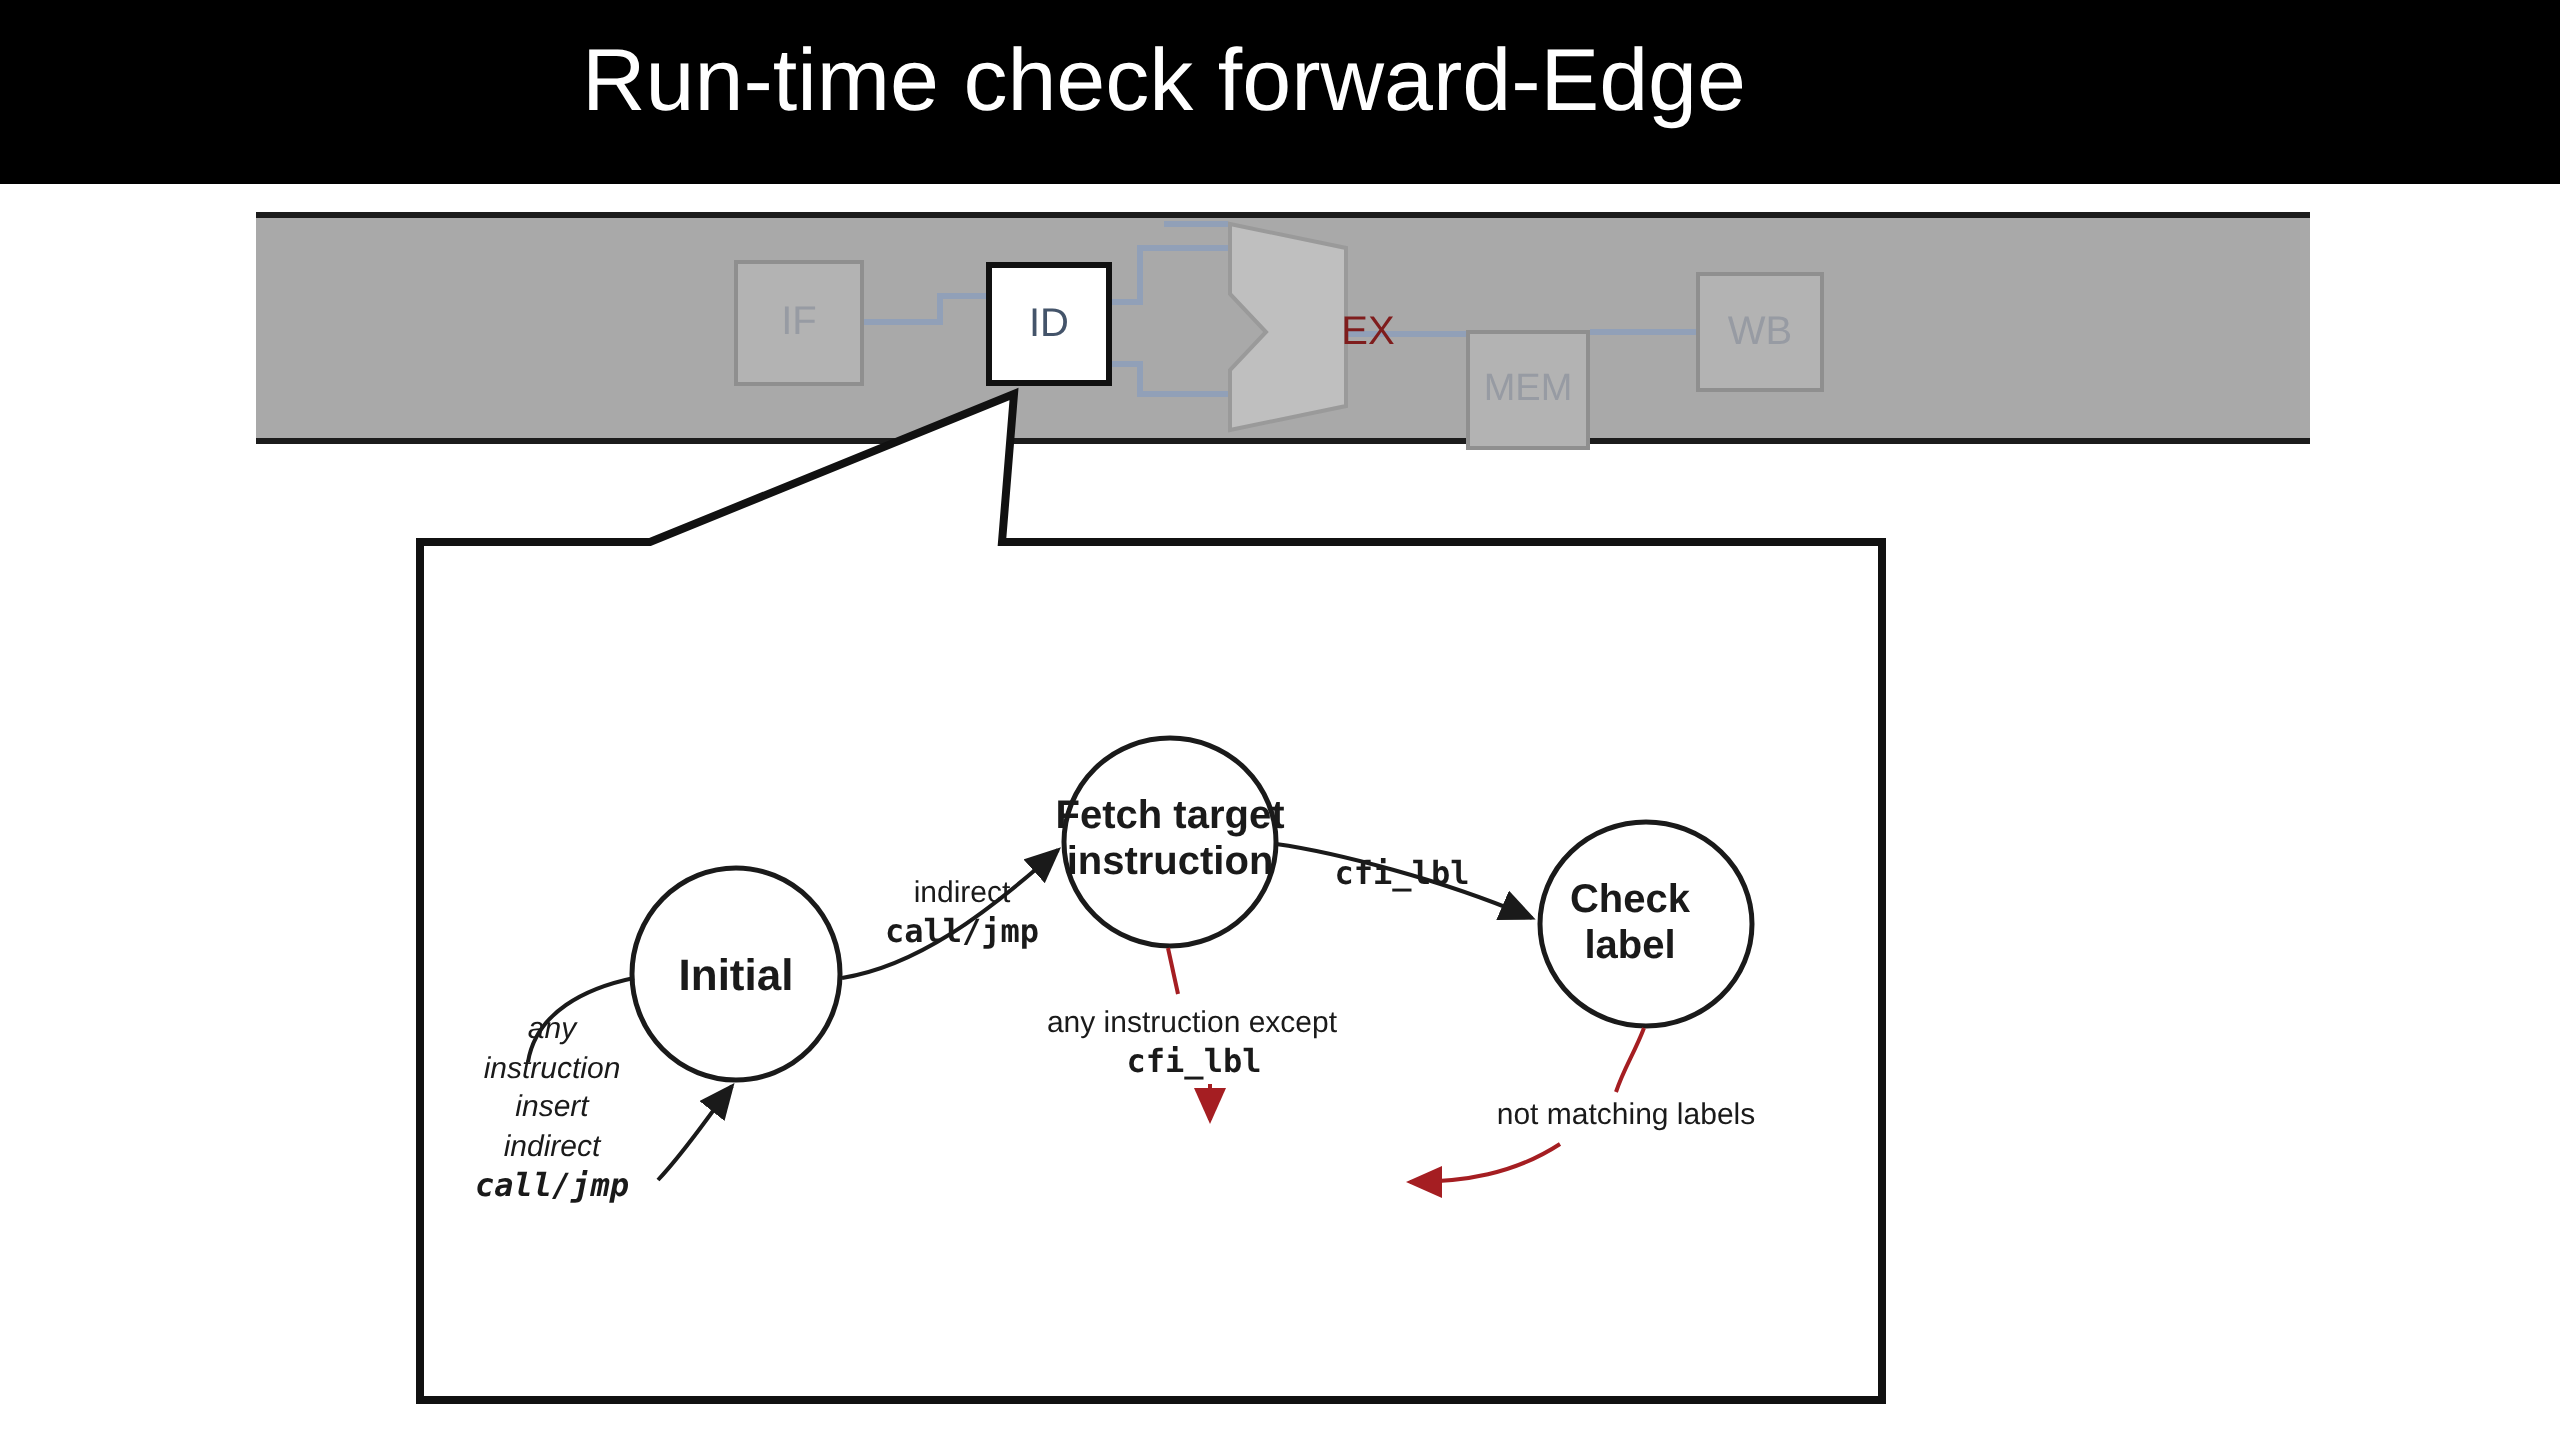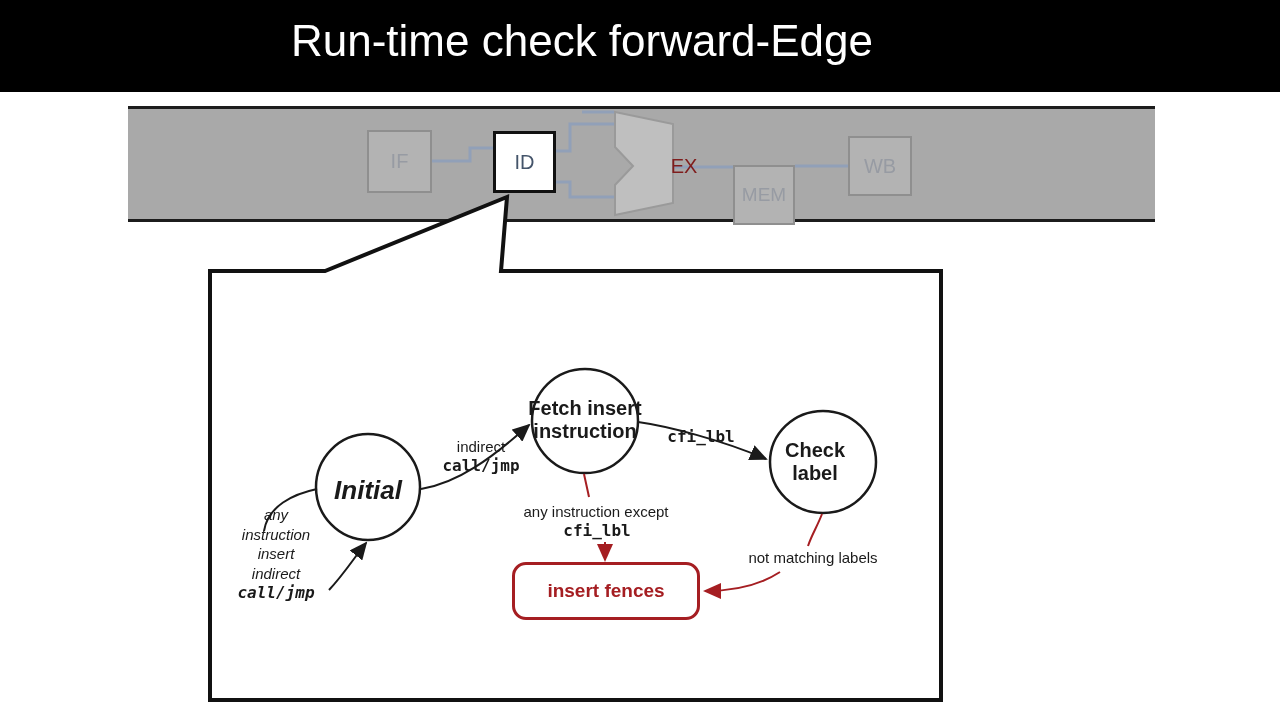--- a/index.html
+++ b/index.html
@@ -26,21 +26,21 @@
   #box-wb {left:848px;top:136px;width:64px;height:60px;}
   #label-ex{left:664px;top:155px;width:40px;text-align:center;color:#7f1d1d;font-size:20px;}
 
   
   #draw{left:0;top:0;width:1280px;height:720px;pointer-events:none;}
 
   
   .nodelabel{font-weight:700;color:#1a1a1a;text-align:center;}
   .edgelabel{color:#1a1a1a;text-align:center;font-size:15px;}
   .mono{font-family:"DejaVu Sans Mono",monospace;font-weight:700;font-size:16px;}
-  #label-initial{left:318px;top:475px;width:100px;font-size:26px;font-style:italic;}
+  #label-initial{left:318px;top:475px;width:100px;font-size:22px;}
   #label-fetch{left:523px;top:397px;width:124px;font-size:20px;line-height:23px;}
   #label-check{left:773px;top:439px;width:84px;font-size:20px;line-height:23px;}
   #edge-indirect{left:431px;top:438px;width:100px;}
   #edge-indirect-mono{left:421px;top:456px;width:120px;text-align:center;}
   #edge-cfi{left:651px;top:427px;width:100px;text-align:center;}
   #edge-anyexcept{left:515px;top:503px;width:162px;}
   #edge-anyexcept-mono{left:537px;top:521px;width:120px;text-align:center;}
   #edge-notmatching{left:732px;top:549px;width:162px;}
   #selfloop-label{left:206px;top:505px;width:140px;text-align:center;line-height:19.5px;font-style:italic;}
   #selfloop-label span{display:block;}
@@ -117,21 +117,21 @@
   <div class="abs stagebox" id="box-mem">
     <span>MEM</span>
   </div>
   <div class="abs stagebox" id="box-wb">
     <span>WB</span>
   </div>
 
   <div class="abs nodelabel" id="label-initial">Initial</div>
 
   <div class="abs nodelabel" id="label-fetch">
-    <span>Fetch insert</span><br>
+    <span>Fetch target</span><br>
     <span>instruction</span>
   </div>
 
   <div class="abs nodelabel" id="label-check">
     <span>Check</span><br>
     <span>label</span>
   </div>
 
   <div class="abs edgelabel" id="edge-indirect">indirect</div>
   <div class="abs edgelabel mono" id="edge-indirect-mono">call/jmp</div>
@@ -144,17 +144,14 @@
   <div class="abs edgelabel" id="edge-notmatching">not matching labels</div>
 
   <div class="abs edgelabel" id="selfloop-label">
     <span>any</span>
     <span>instruction</span>
     <span>insert</span>
     <span>indirect</span>
     <span class="mono">call/jmp</span>
   </div>
 
-  <div class="abs" id="insert-fences">
-    <span>insert fences</span>
-  </div>
 
 </div>
 
 </body></html>

